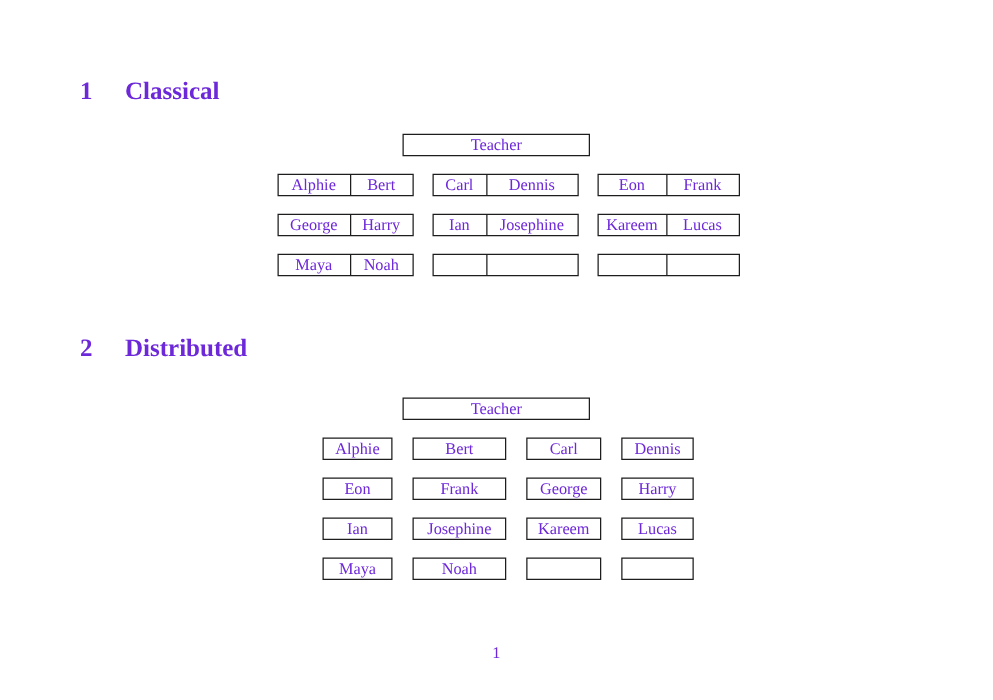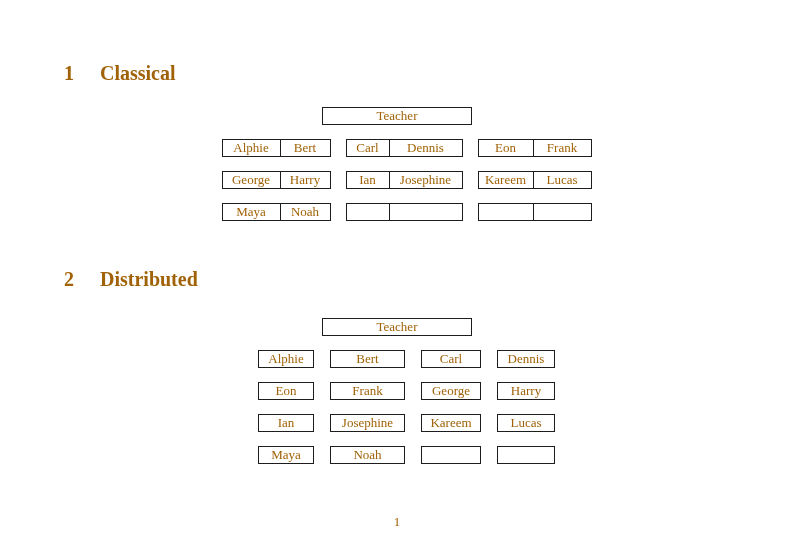--- a/index.html
+++ b/index.html
@@ -1,21 +1,21 @@
 <!DOCTYPE html>
 <html><head>
 <meta charset="utf-8">
 <style>
   * { margin:0; padding:0; box-sizing:border-box; }
   html,body { background:#ffffff; }
   .page {
     position:relative;
     width:794px; height:560px;
     background:#ffffff;
-    color:#a16207;
+    color:#6d28d9;
     font-family:"Liberation Serif","DejaVu Serif",serif;
     overflow:hidden;
   }
   .section-heading {
     position:absolute;
     left:64px;
     font-size:20px;
     font-weight:bold;
     white-space:nowrap;
   }

